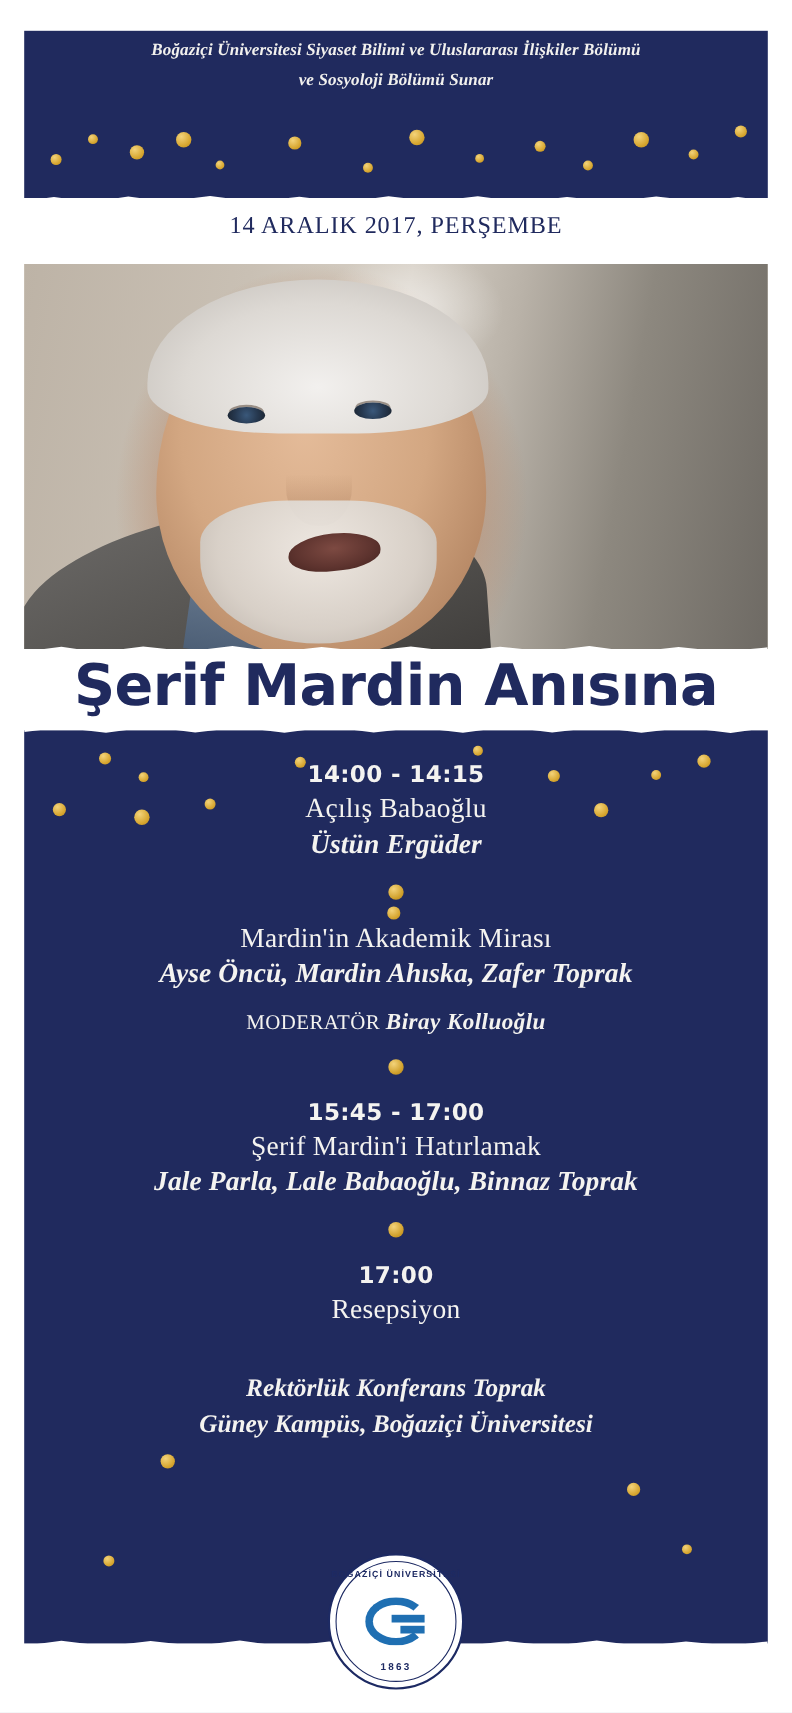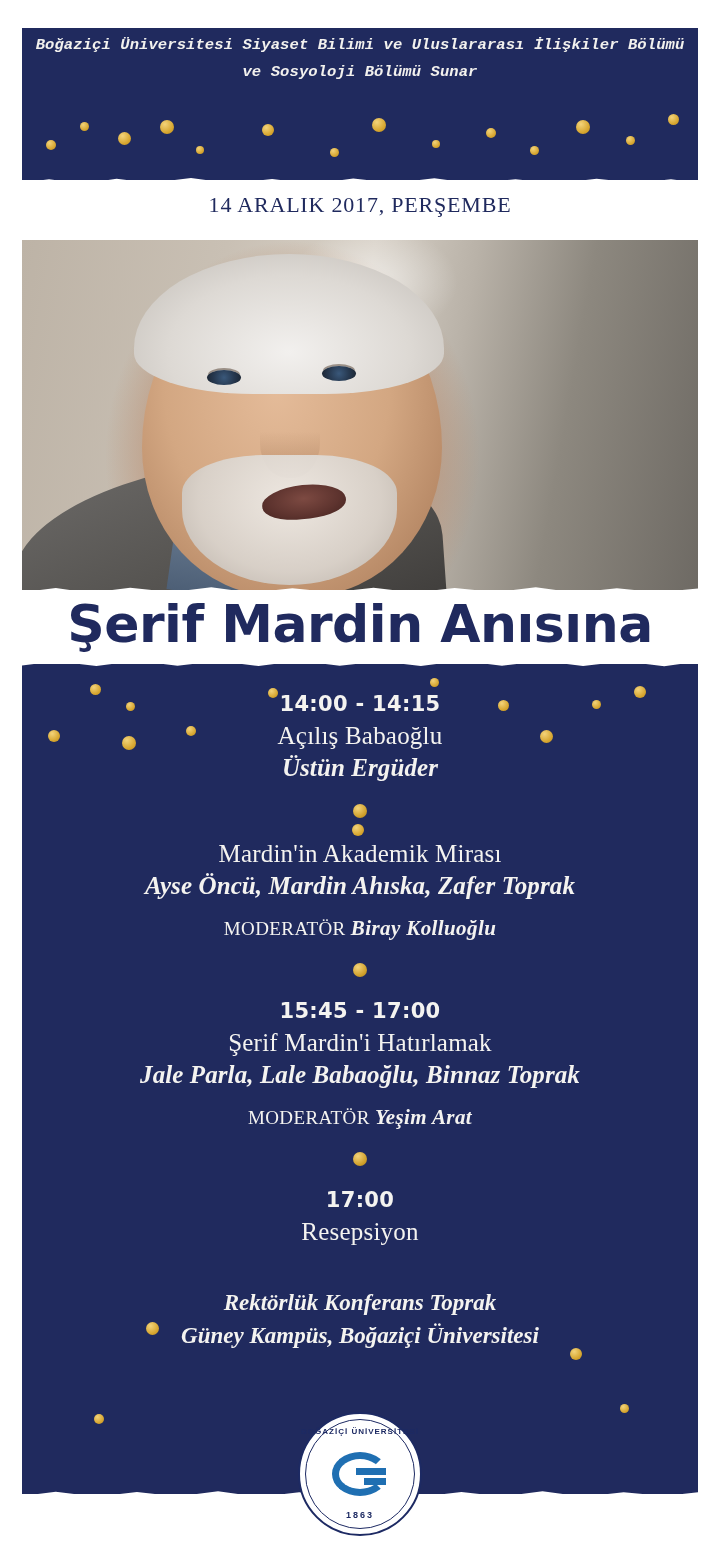--- a/index.html
+++ b/index.html
@@ -41,21 +41,21 @@
       31% 60%, 37% 28%, 43% 64%, 49% 25%, 55% 58%, 61% 24%, 67% 62%,
       73% 30%, 79% 60%, 85% 26%, 91% 58%, 96% 30%, 100% 56%,
       100% 100%, 0% 100%);
   }
   .host-lines {
     position: absolute;
     left: 0; right: 0;
     top: 32px;
     text-align: center;
     color: #f2f1ee;
-    font-family: Liberation Mono, monospace;
+    font-family: Liberation Serif, serif;
     font-style: italic;
     font-weight: bold;
     font-size: 15.5px;
     line-height: 1.75;
     letter-spacing: .1px;
   }
 
   
   .date-strip {
     position: absolute;
@@ -405,21 +405,20 @@
       <div class="speakers">Ayse Öncü, Mardin Ahıska, Zafer Toprak</div>
       <div class="moderator"><span>MODERATÖR </span><i>Biray Kolluoğlu</i></div>
     </div>
 
     <div class="sep"></div>
 
     <div class="block">
       <div class="time">15:45 - 17:00</div>
       <div class="subject">Şerif Mardin'i Hatırlamak</div>
       <div class="speakers">Jale Parla, Lale Babaoğlu, Binnaz Toprak</div>
-      <div class="moderator"><span>MODERATÖR </span><i>Yeşim Arat</i></div>
     </div>
 
     <div class="sep"></div>
 
     <div class="block">
       <div class="time">17:00</div>
       <div class="subject">Resepsiyon</div>
     </div>
 
     <div class="venue">

